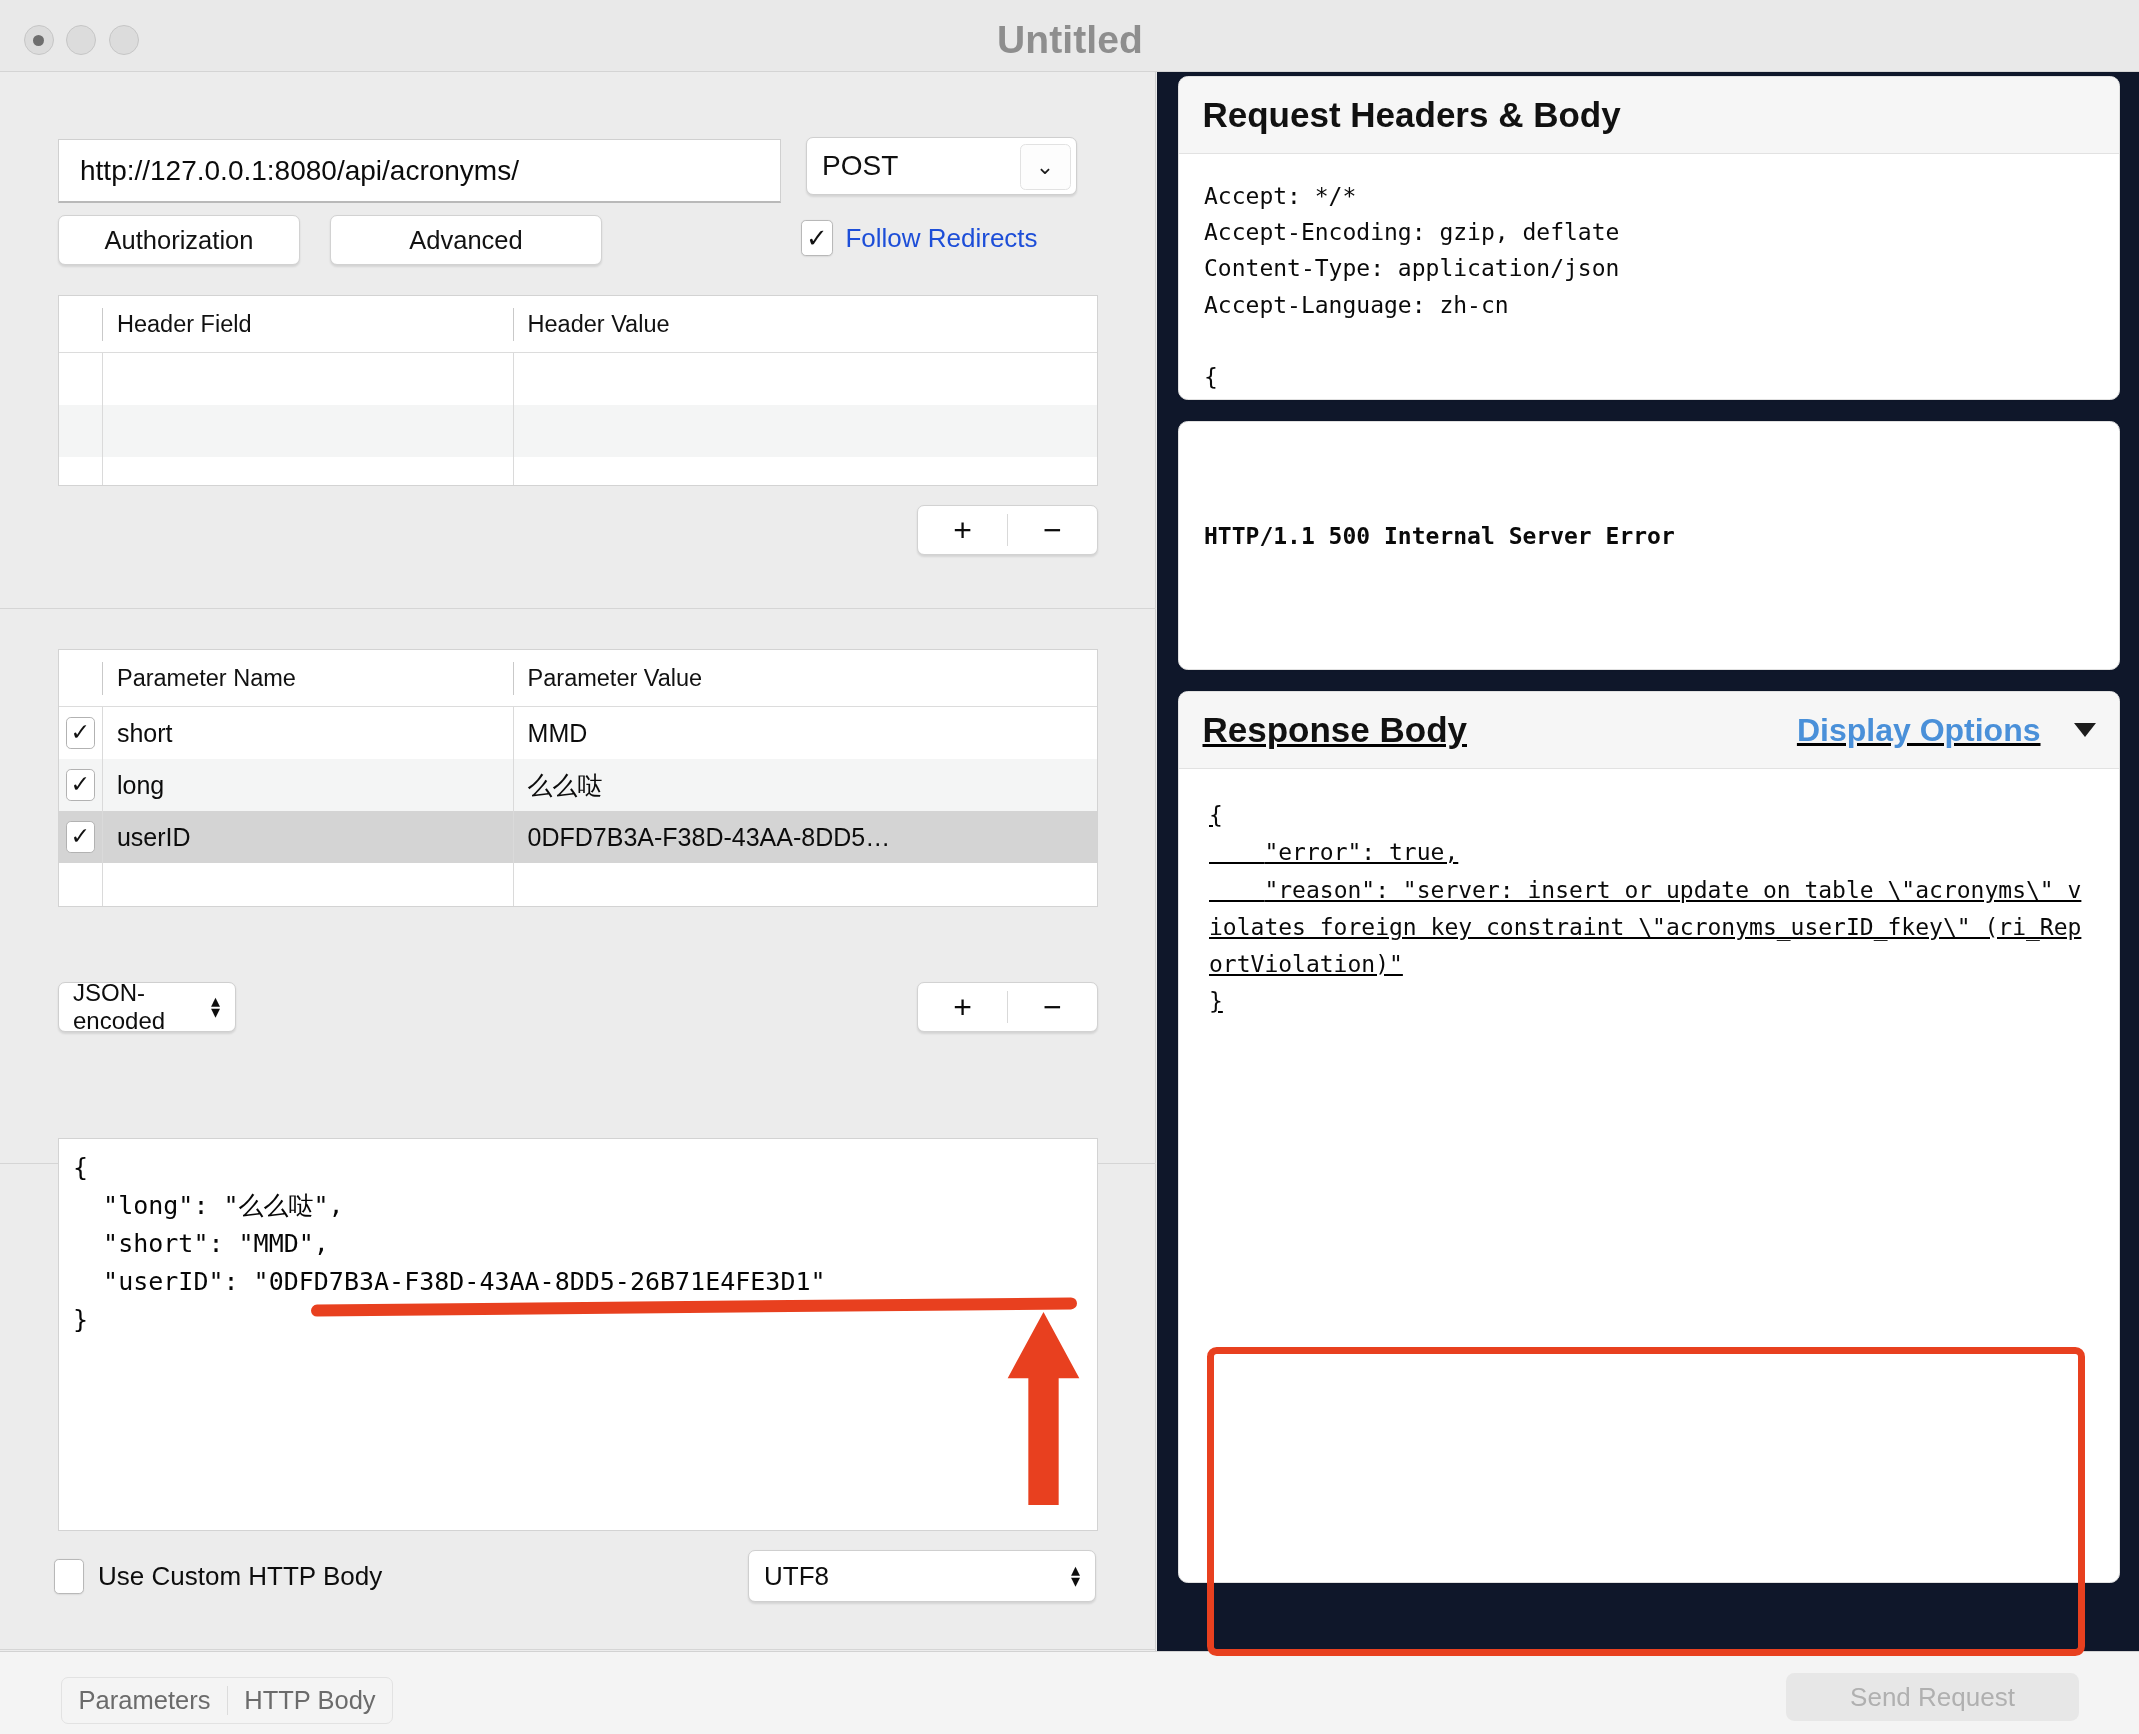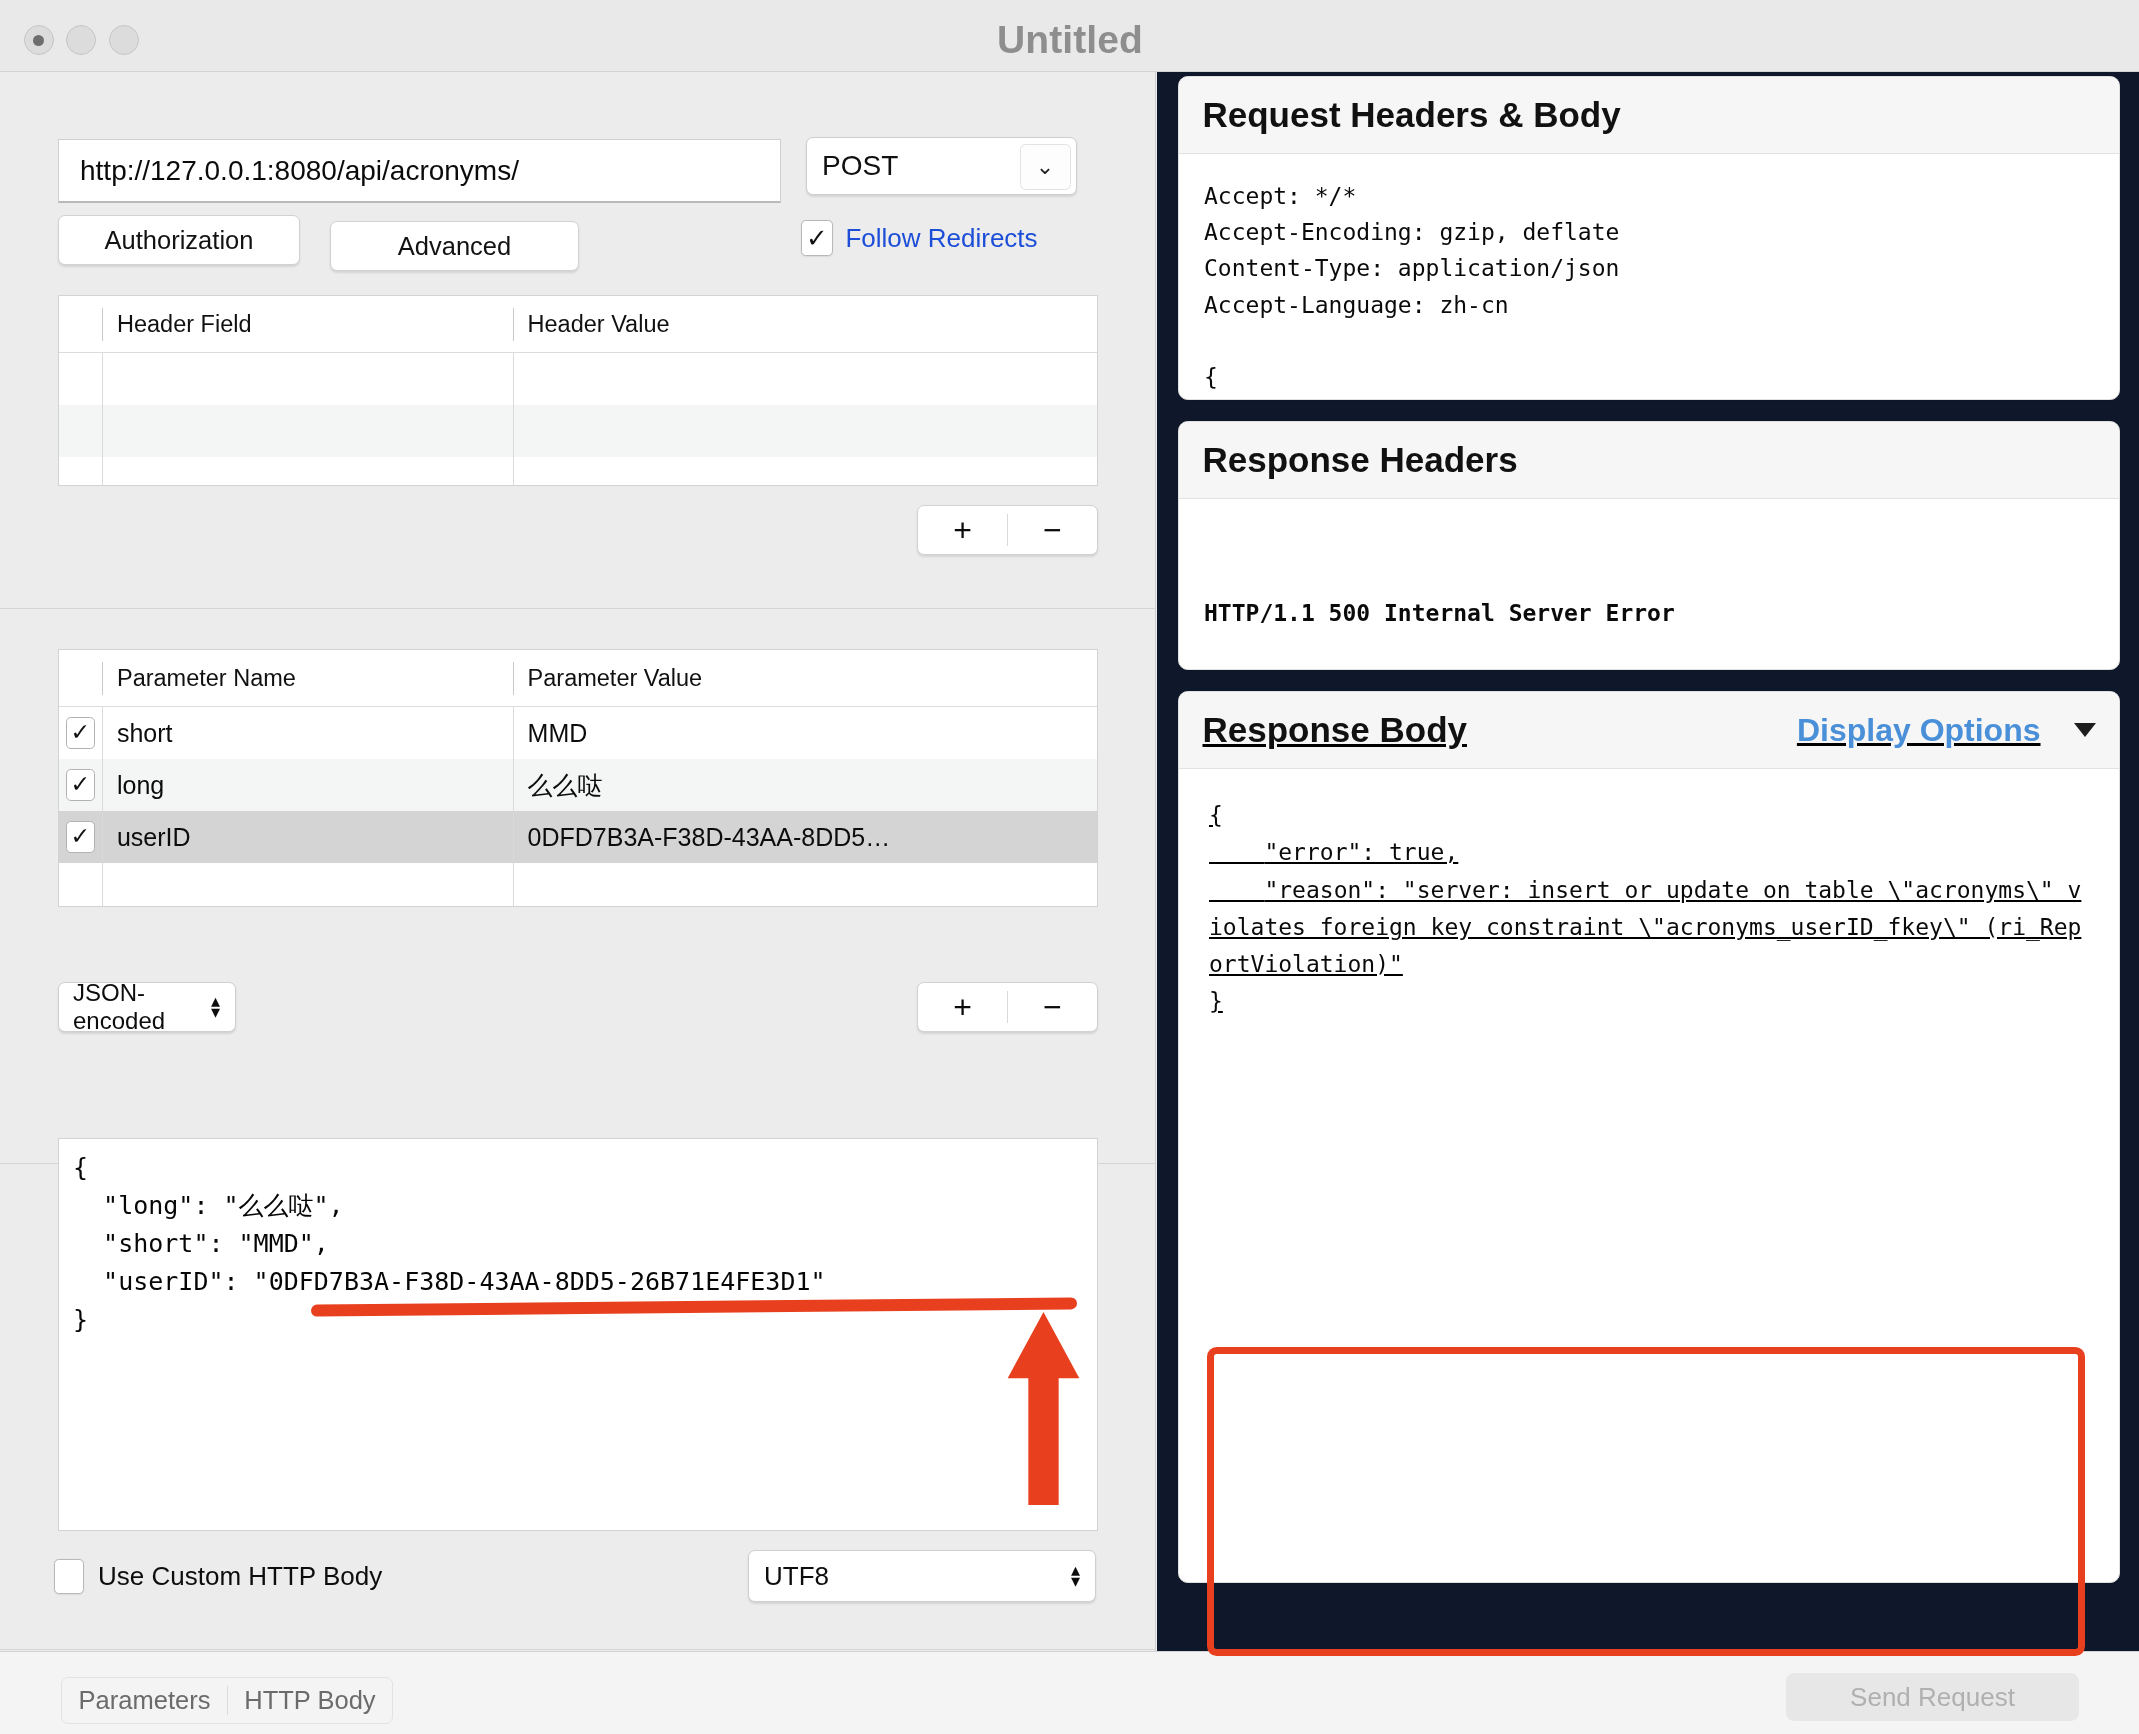--- a/index.html
+++ b/index.html
@@ -150,21 +150,21 @@
     border-radius: 7px;
     box-shadow: 0 1.4px 2.1px rgba(0,0,0,0.10);
     display: flex;
     align-items: center;
     justify-content: center;
     font-size: 25.5px;
     color: #121212;
     box-sizing: border-box;
   }
   .btn-auth  { left: 58px;  top: 215px; width: 242px; height: 50px; }
-  .btn-adv   { left: 330px; top: 221px; width: 249px; height: 50px; }
+  .btn-adv   { left: 330px; top: 215px; width: 272px; height: 50px; }
 
   .follow-wrap {
     position: absolute;
     left: 801px; top: 220px;
     display: flex;
     align-items: center;
     gap: 12.4px;
   }
   .cbox {
     width: 32px; height: 36px;
@@ -643,23 +643,20 @@
 
 {
   "long": "么么哒",
   "short": "MMD",
   "userID": "0DFD7B3A-F38D-43AA-8DD5-
 26B71E4FE3D1"
 }</div>
     </div>
 
     <div class="card card-resp">
-      <div class="card-head">
-        <span class="card-title">Response Headers</span>
-      </div>
       <div class="card-body">
         <div class="bold-line">HTTP/1.1 500 Internal Server Error</div>
         
       </div>
     </div>
 
     <div class="card card-rbody">
       <div class="card-head">
         <span class="card-title">Response Body</span>
         <span class="display-options">

